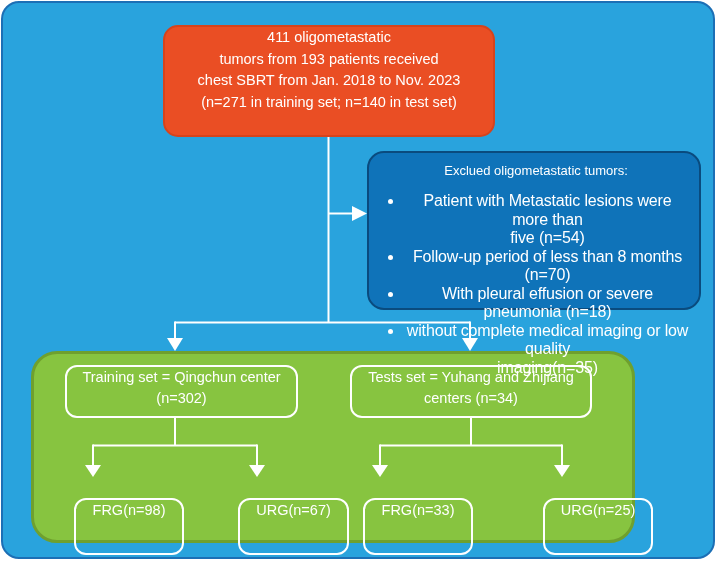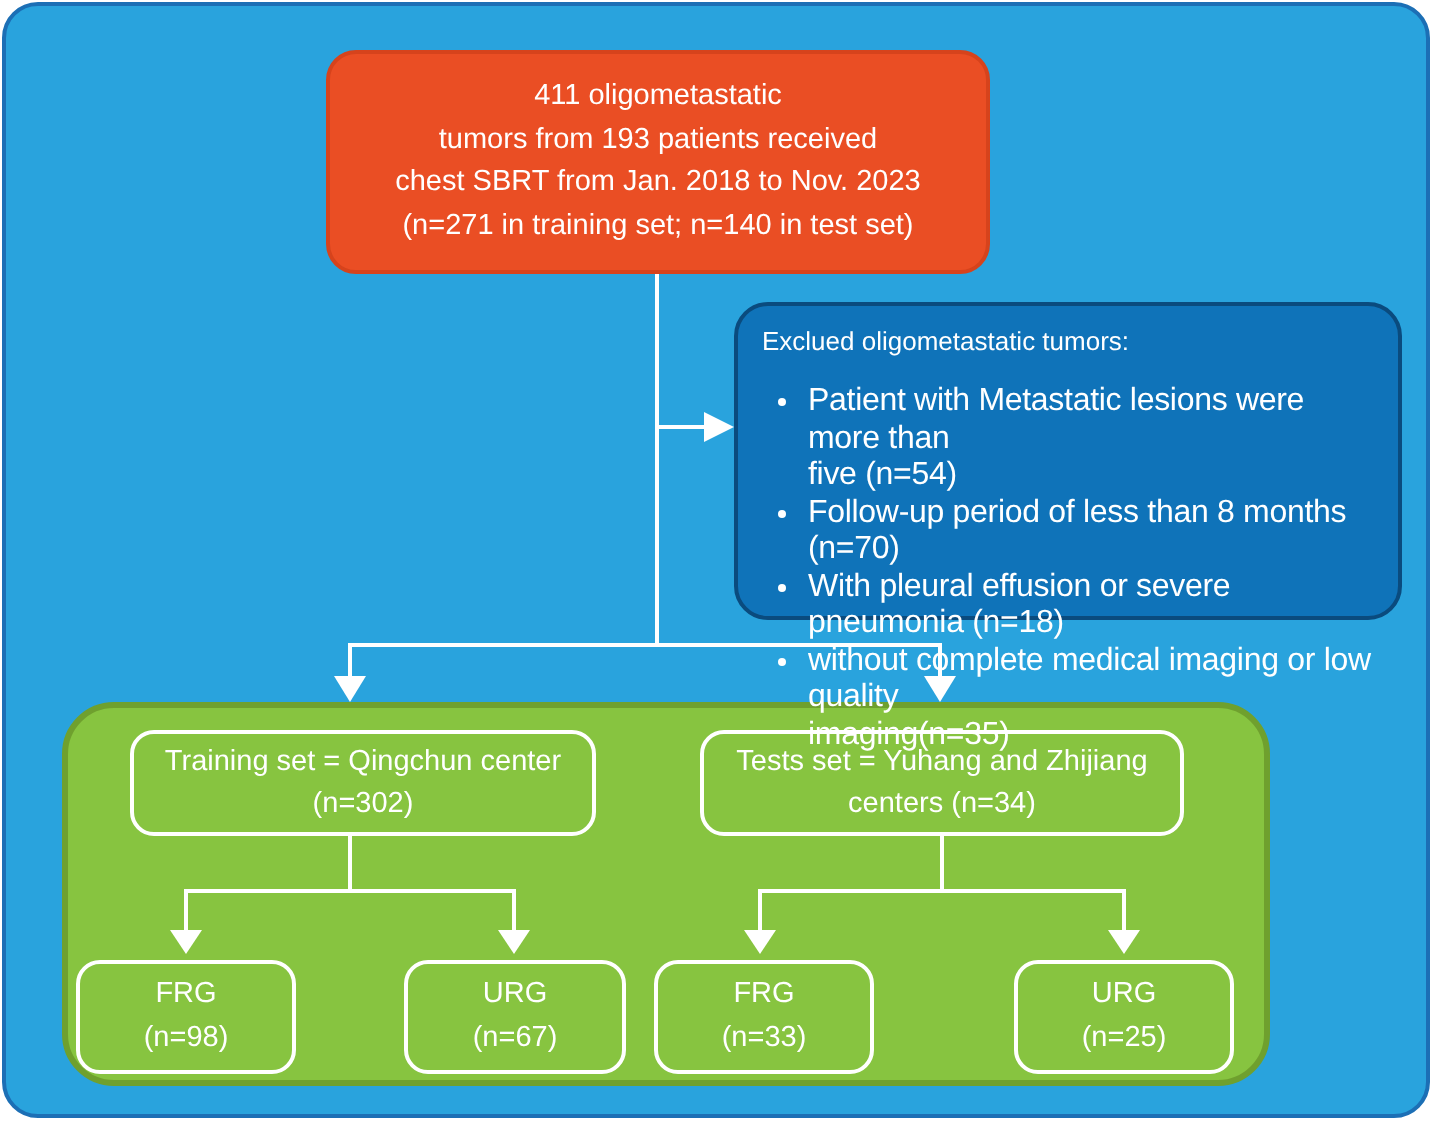--- a/index.html
+++ b/index.html
@@ -16,54 +16,55 @@
   }
   .panel{
     position:absolute;left:31px;top:351px;width:604px;height:192px;
     box-sizing:border-box;border:3px solid var(--panel-border,#6FA02E);
     border-radius:26px;background:var(--panel-fill,#87C440);
     z-index:1;
   }
   svg.connectors{position:absolute;left:0;top:0;z-index:2;}
   .box{
     position:absolute;box-sizing:border-box;z-index:3;
-    display:flex;align-items:center;justify-content:center;
+    display:flex;justify-content:center;
     text-align:center;white-space:pre-line;
   }
   .root{
     left:163px;top:25px;width:332px;height:112px;
     background:var(--root-box-fill,#EA4E24);
     border:2px solid var(--root-box-border,#D6431C);
     border-radius:15px;font-size:14.5px;line-height:21.5px;padding:0 2px;
   }
   .exclusion{
     left:367px;top:151px;width:334px;height:159px;
     background:var(--exclusion-fill,#0F73B9);
     border:2px solid var(--exclusion-border,#0A4B7E);
     border-radius:17px;z-index:3;position:absolute;box-sizing:border-box;
     padding:9px 8px 0 12px;
+    text-align:center;
   }
   .excl-title{font-size:13px;line-height:17px;}
   .exclusion ul{
     margin:13px 0 0;padding-left:23px;list-style:disc;
   }
   .exclusion li{
     font-size:16px;line-height:18.5px;letter-spacing:-0.15px;
     white-space:pre-line;
   }
   .center-box{
     border:2px solid #fff;border-radius:12px;background:transparent;
     font-size:14.5px;line-height:21px;
   }
   .training{left:65px;top:365px;width:233px;height:53px;}
   .test{left:350px;top:365px;width:242px;height:53px;}
   .leaf{
-    top:480px;height:57px;border:2px solid #fff;border-radius:12px;
+    top:498px;height:57px;border:2px solid #fff;border-radius:12px;
     background:transparent;font-size:14.5px;line-height:21.5px;
-    flex-direction:column;
+    margin-left:36px;
   }
   .leaf1{left:38px;width:110px;}
   .leaf2{left:202px;width:111px;}
   .leaf3{left:327px;width:110px;}
   .leaf4{left:507px;width:110px;}
 </style>
 </head>
 <body>
 
 <div class="frame"></div>

